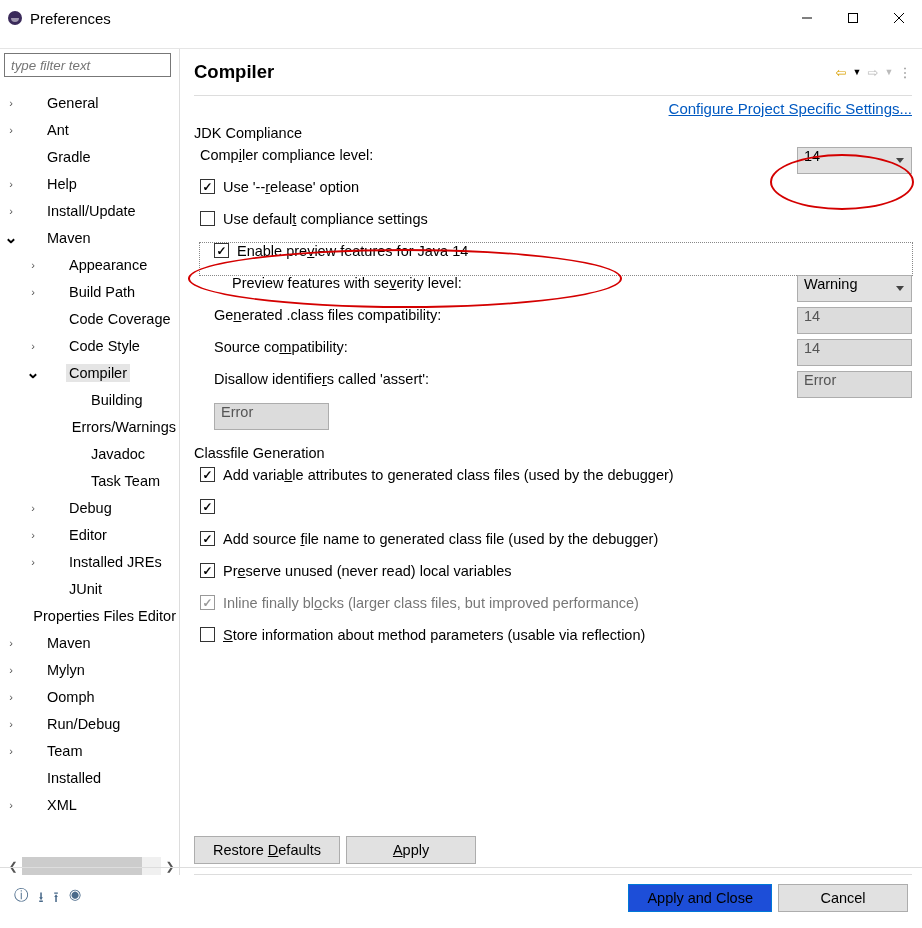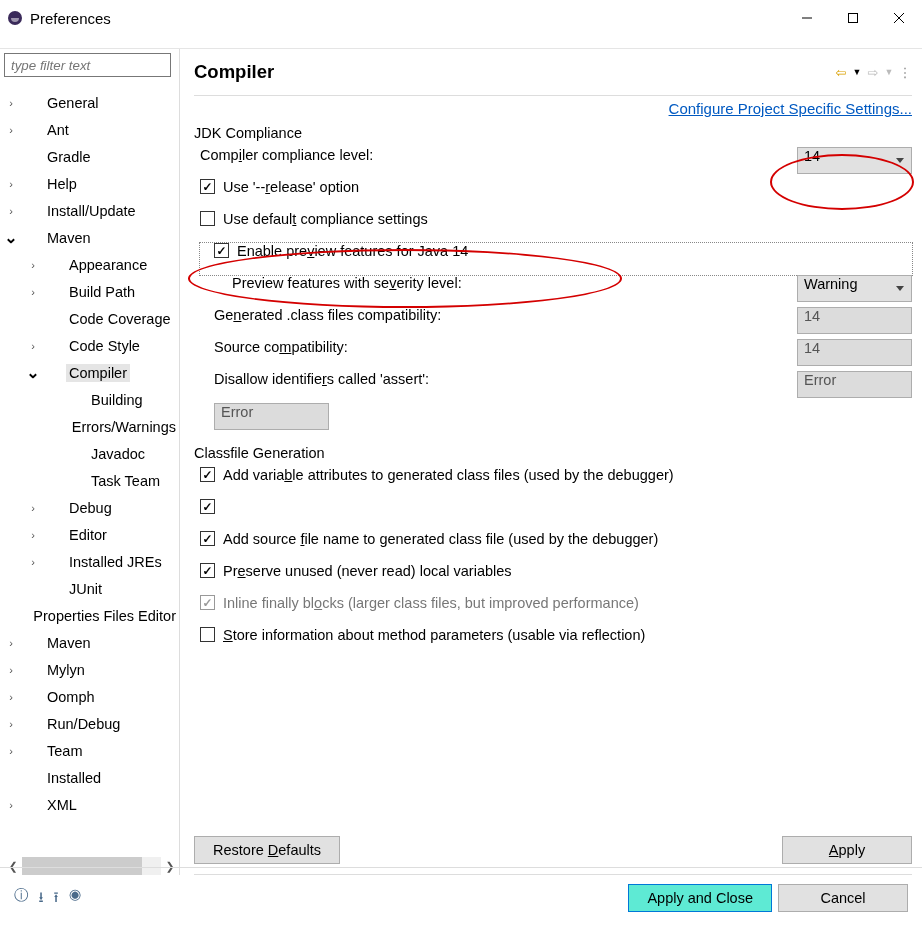--- a/index.html
+++ b/index.html
@@ -171,33 +171,33 @@
   line-height:12px;
   font-weight:bold;
 }
 .checkbox.disabled { border-color:#999;}
 .checkbox.disabled.checked::after{color:#999;}
 .muted { color:#777; }
 
 .bottom-btns {
   margin-top:auto;
   display:flex;
-  justify-content:space-between;
+  justify-content:flex-start;
   gap: 6px;
   padding: 12px 0 10px 0;
   border-bottom:1px solid #ddd;
 }
 button.win {
   height: 28px;
   padding: 0 18px;
   background: #e1e1e1;
   border: 1px solid #adadad;
   font: inherit;
 }
-button.win.primary { background:#5eead4; border:1px solid #0078d7;}
+button.win.primary { background:#1d4ed8; border:1px solid #0078d7;}
 button.win.wide { min-width: 130px;}
 
 
 .footer {
   position:absolute;
   bottom:0;left:0;right:0;
   height:60px;
   display:flex;
   align-items:center;
   padding: 0 14px;

